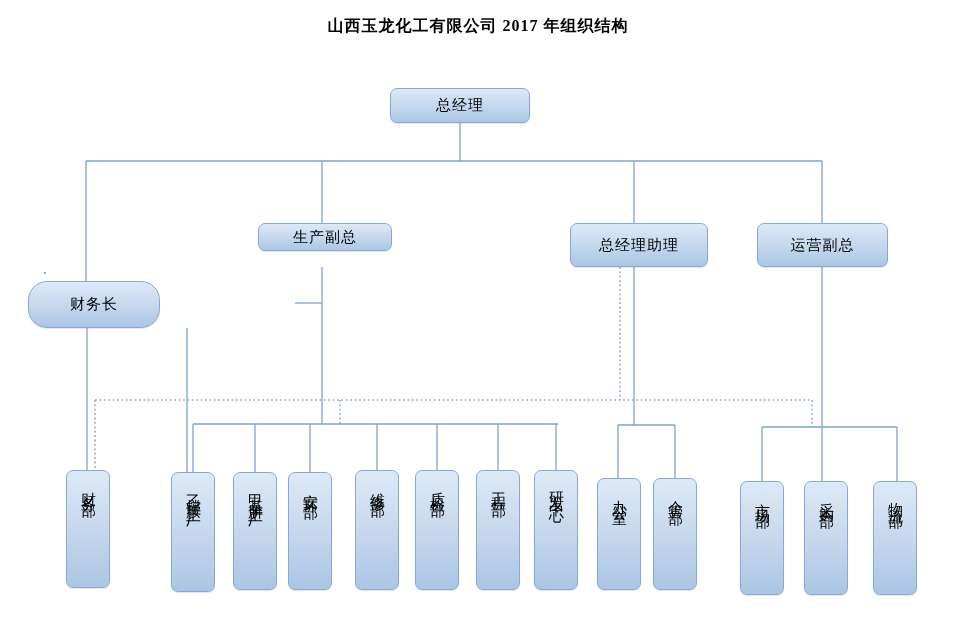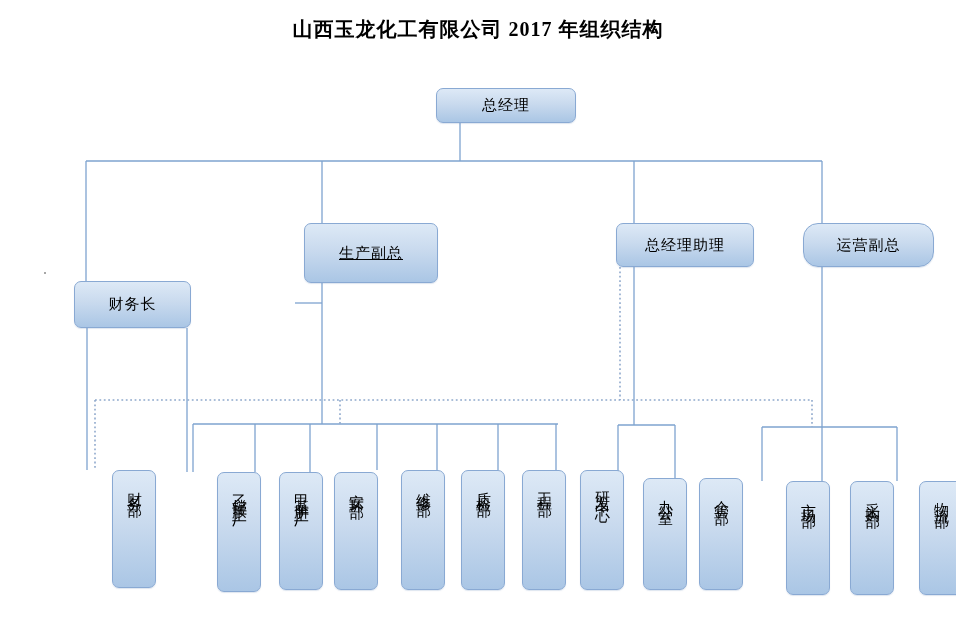--- a/index.html
+++ b/index.html
@@ -16,21 +16,21 @@
     overflow: hidden;
   }
   .chart-title {
     position: absolute;
     top: 16px;
     left: 0;
     width: 956px;
     text-align: center;
     font-family: "Liberation Serif", "DejaVu Serif", serif;
     font-weight: bold;
-    font-size: 20px;
+    font-size: 16px;
     color: #000000;
     letter-spacing: 1px;
   }
   #connectors {
     position: absolute;
     top: 0;
     left: 0;
   }
   .node {
     position: absolute;
@@ -38,21 +38,20 @@
     background: linear-gradient(180deg, #dde9f6 0%, #c9daee 45%, #aac6e5 100%);
     border: 1.4px solid #89a9d3;
     border-radius: 7px;
     color: #000000;
     display: flex;
     align-items: center;
     justify-content: center;
     font-size: 15px;
     letter-spacing: 1px;
     box-shadow: 0 1px 1px rgba(120,150,190,0.25);
-    margin-left: 46px;
   }
   .node.vert {
     writing-mode: vertical-rl;
     text-orientation: upright;
     justify-content: flex-start;
     padding-top: 9px;
     letter-spacing: 5px;
     font-size: 15px;
   }
   .stray-dot {
@@ -107,25 +106,25 @@
       <path d="M340 400 V424"></path>
       <path d="M620 267 V400"></path>
       <path d="M812 400 V427"></path>
     </g>
   </svg>
 
   <div class="stray-dot"></div>
 
   <div class="node" style="left:390px; top:88px; width:140px; height:35px;">总经理</div>
 
-  <div class="node" style="left:258px; top:223px; width:134px; height:60px;text-decoration:underline;">生产副总</div>
+  <div class="node" style="left:258px; top:223px; width:134px; height:28px;">生产副总</div>
   <div class="node" style="left:570px; top:223px; width:138px; height:44px;">总经理助理</div>
-  <div class="node" style="left:757px; top:223px; width:131px; height:44px;border-radius:15px;">运营副总</div>
+  <div class="node" style="left:757px; top:223px; width:131px; height:44px;">运营副总</div>
 
-  <div class="node" style="left:28px; top:281px; width:117px; height:47px;">财务长</div>
+  <div class="node" style="left:28px; top:281px; width:132px; height:47px;border-radius:19px;">财务长</div>
 
   <div class="node vert" style="left:66px;  top:470px; width:44px; height:118px;">财务部</div>
   <div class="node vert" style="left:171px; top:472px; width:44px; height:120px;">乙撑胺工厂</div>
   <div class="node vert" style="left:233px; top:472px; width:44px; height:118px;">甲基肼工厂</div>
   <div class="node vert" style="left:288px; top:472px; width:44px; height:118px;">安环部</div>
   <div class="node vert" style="left:355px; top:470px; width:44px; height:120px;">维修部</div>
   <div class="node vert" style="left:415px; top:470px; width:44px; height:120px;">质检部</div>
   <div class="node vert" style="left:476px; top:470px; width:44px; height:120px;">工程部</div>
   <div class="node vert" style="left:534px; top:470px; width:44px; height:120px;">研发中心</div>
   <div class="node vert" style="left:597px; top:478px; width:44px; height:112px;">办公室</div>

